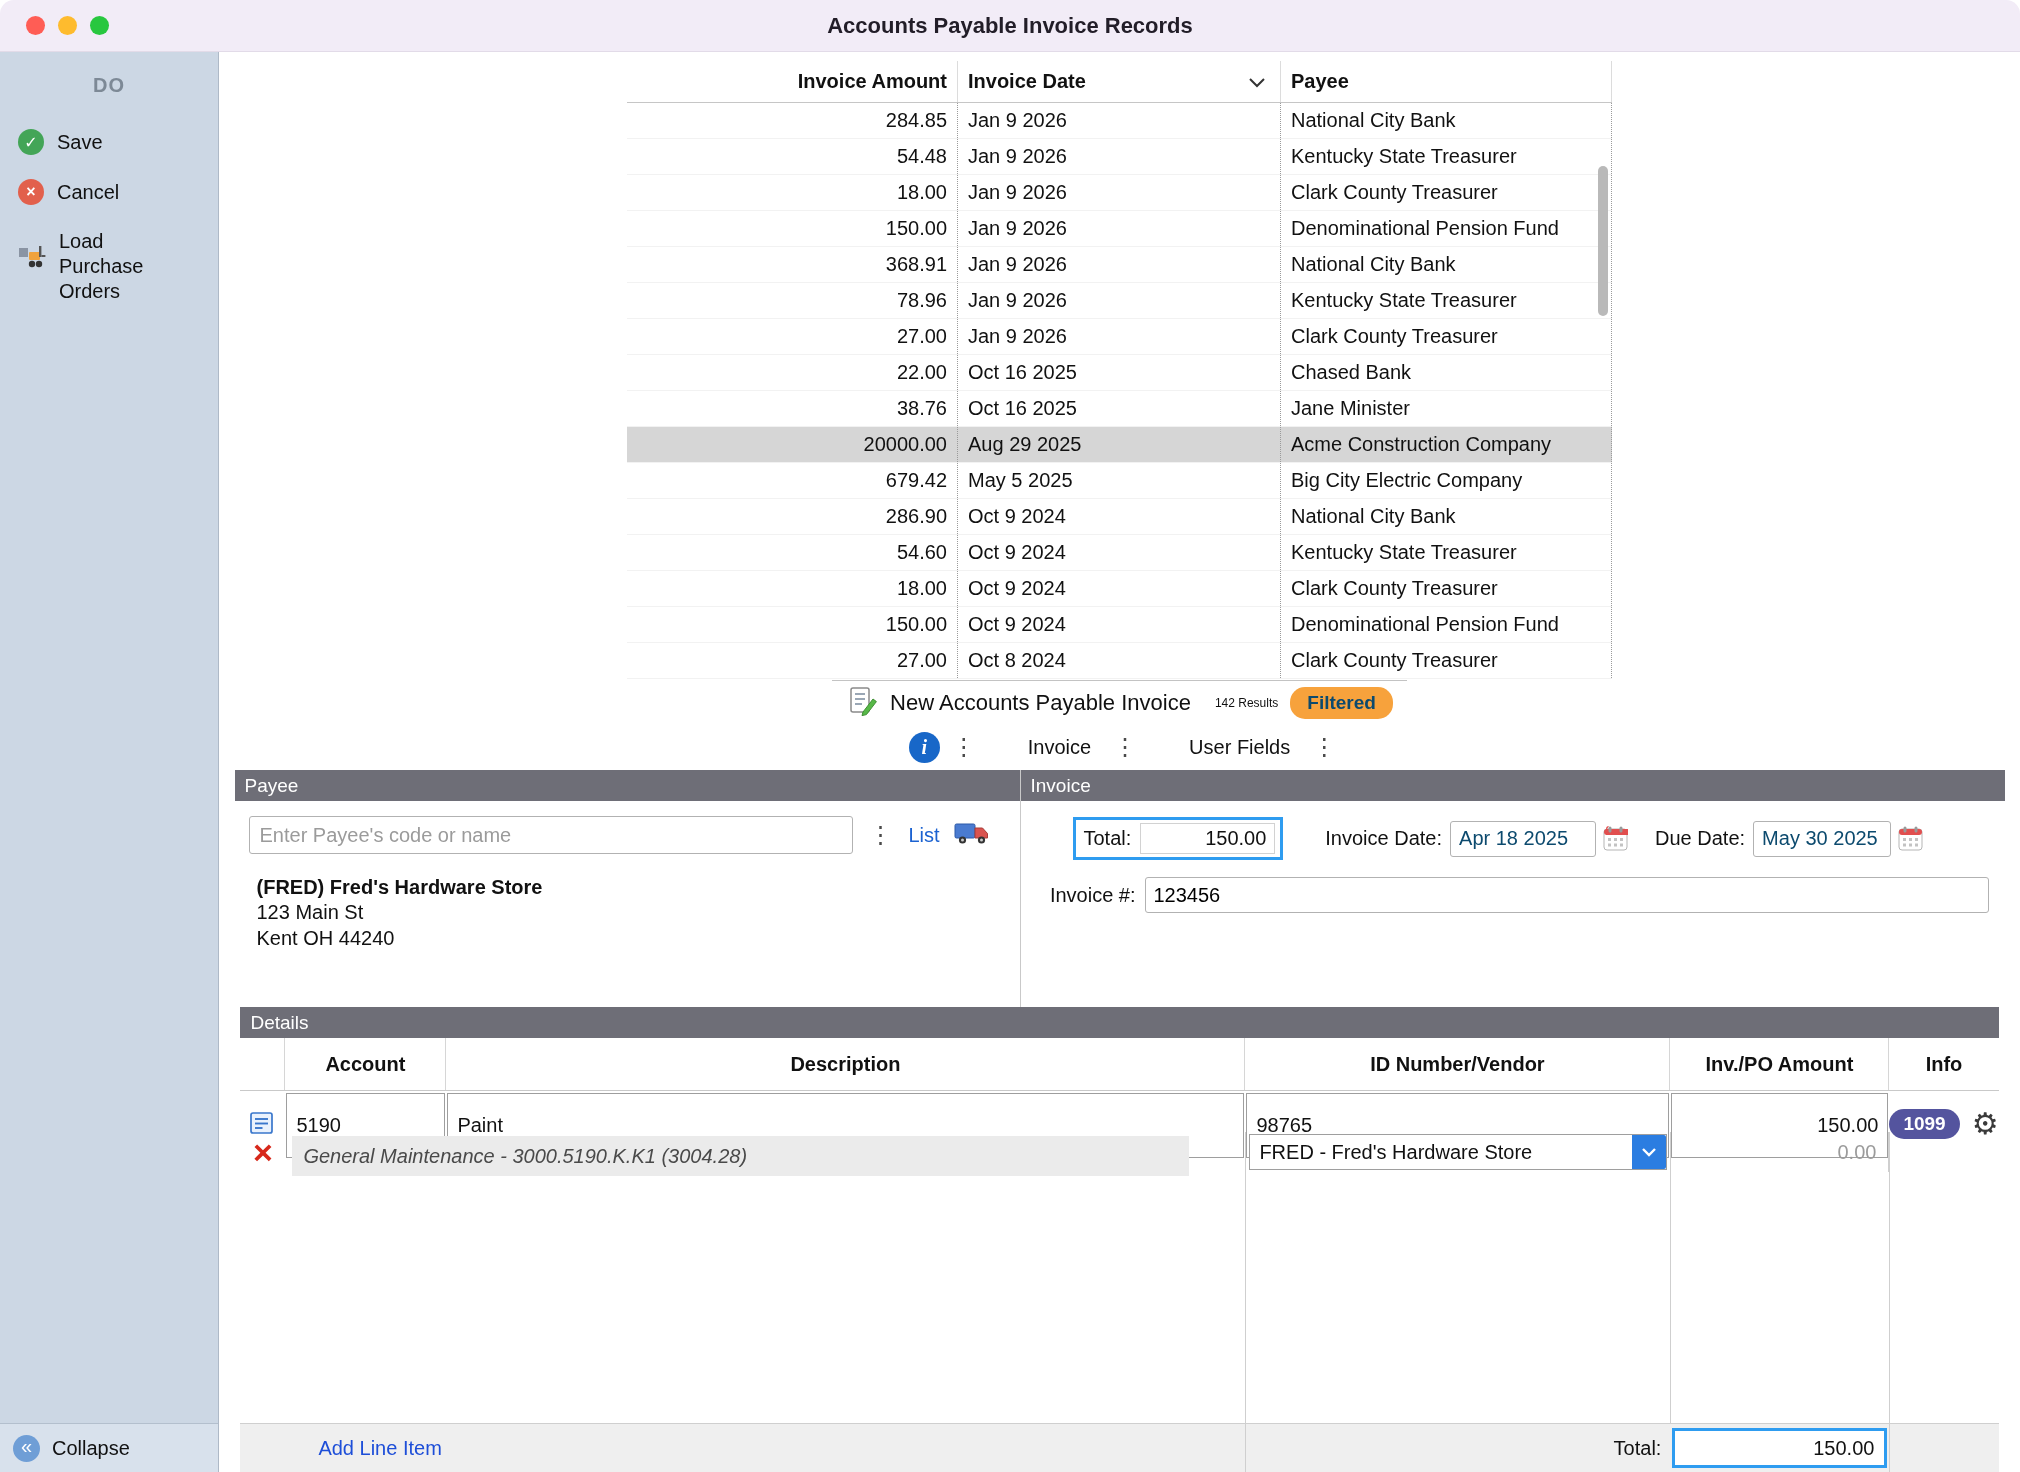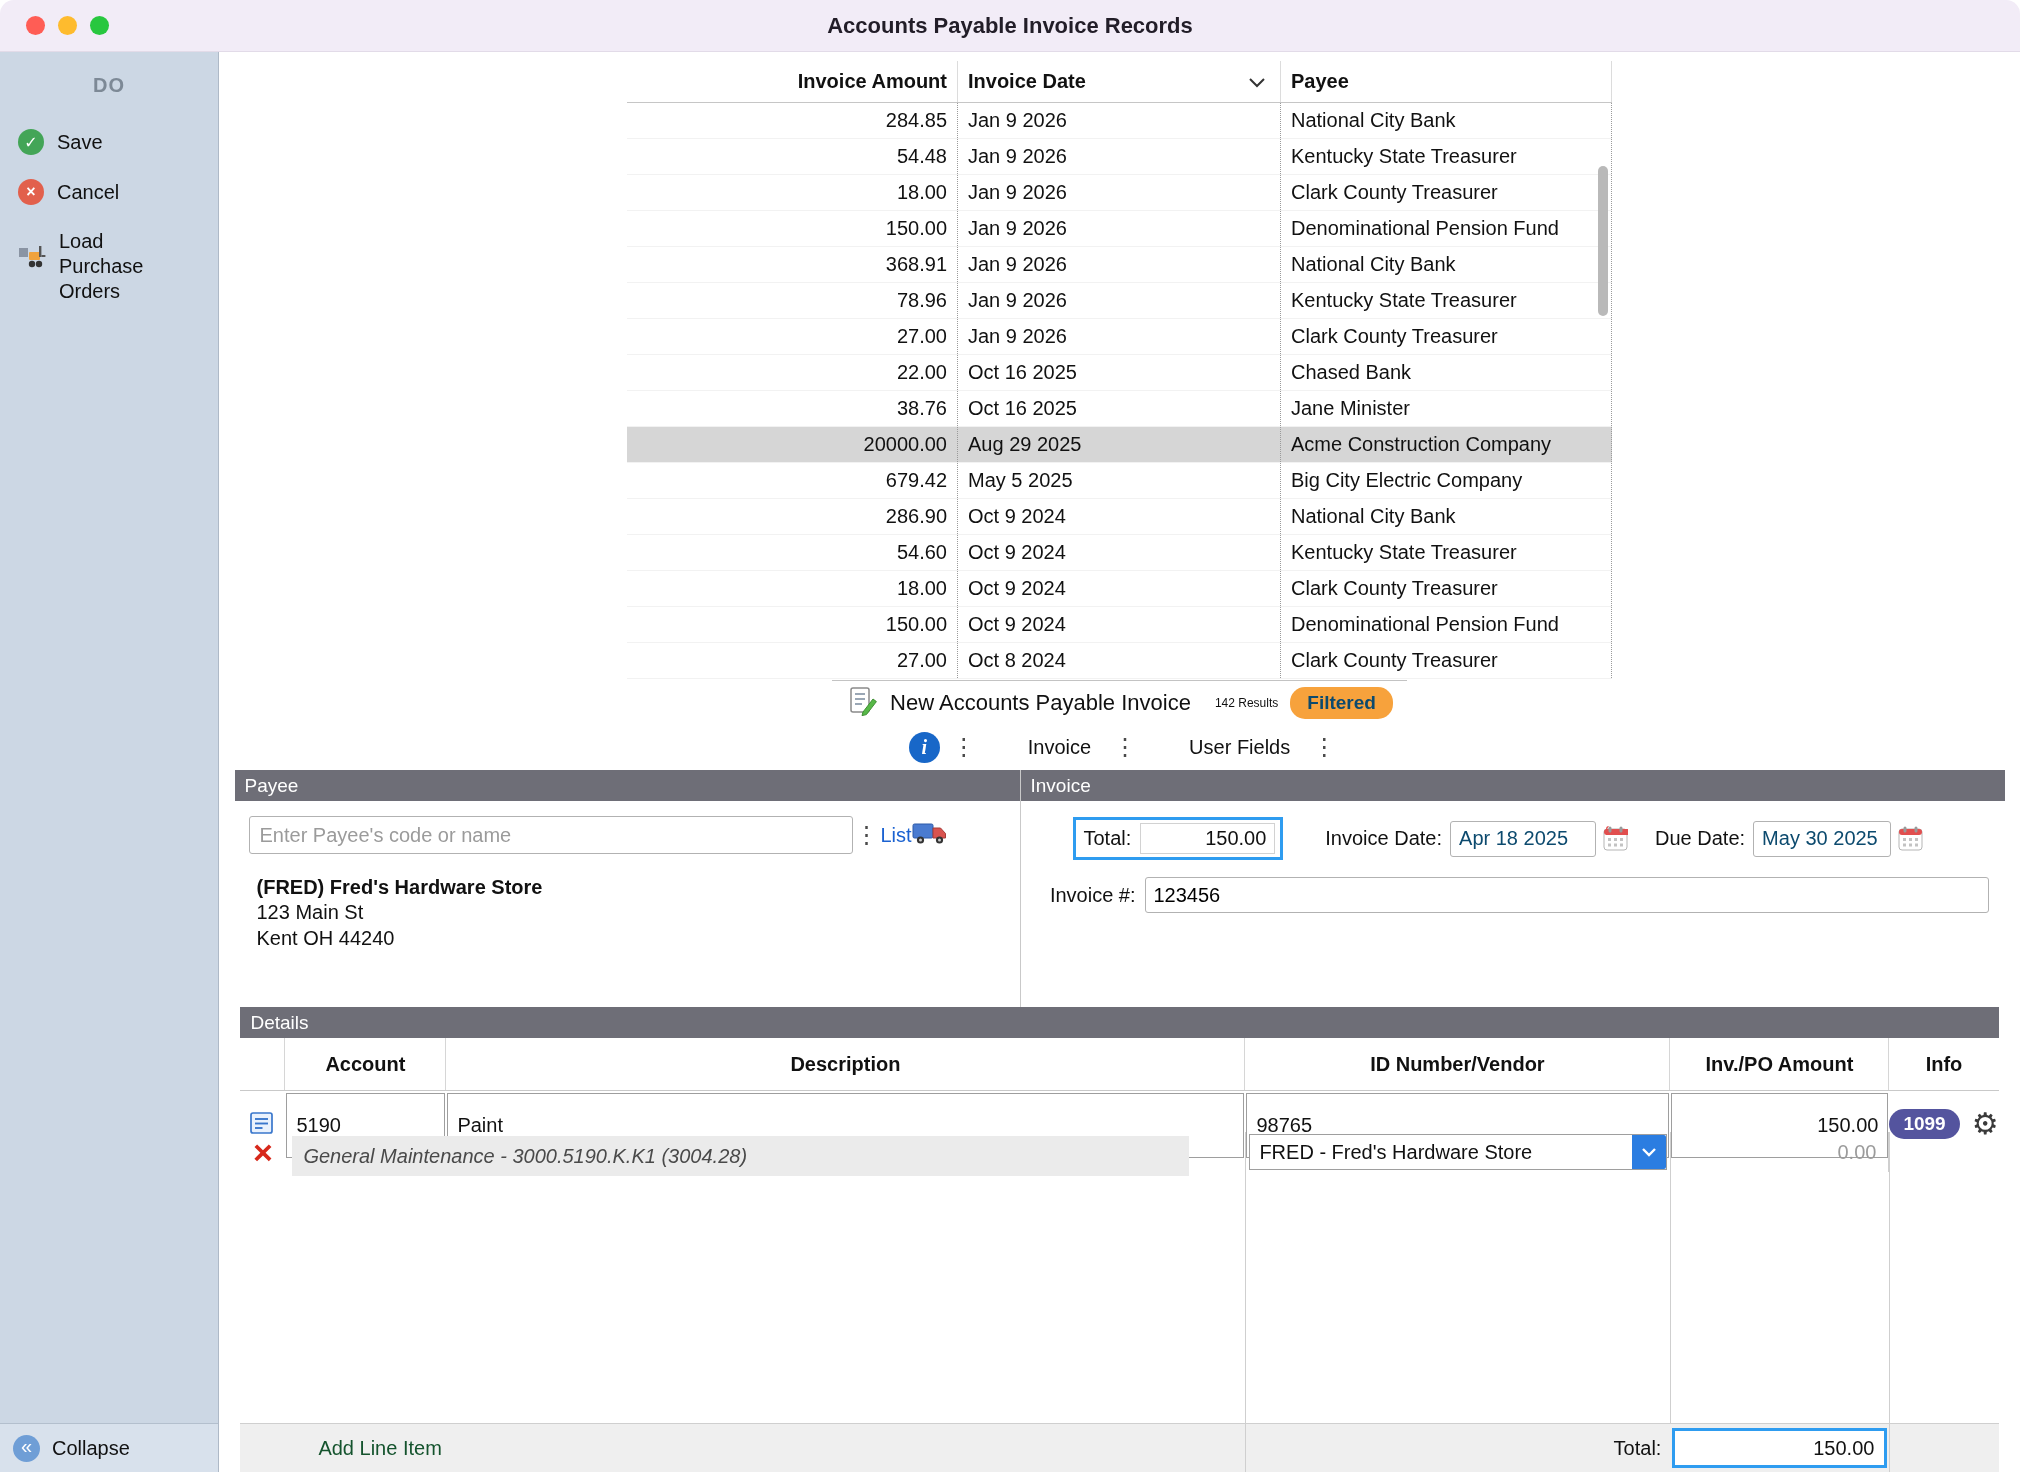--- a/index.html
+++ b/index.html
@@ -60,21 +60,21 @@
   .info-btn { width:31px; height:31px; border-radius:50%; background:#1867c8; color:#fff; display:flex; align-items:center; justify-content:center; font-size:20px; font-weight:bold; font-style:italic; font-family:"Liberation Serif","DejaVu Serif",serif; }
   .kebab { color:#4a4a4a; font-size:24px; line-height:1; margin:0 12px; }
   .tab { font-size:20px; margin-left:40px; margin-right:10px; }
 
   
   .panels { height:237px; flex:0 0 auto; display:flex; }
   .panel-left { width:786px; flex:0 0 auto; border-right:1px solid #c9c9c9; display:flex; flex-direction:column; }
   .panel-right { flex:1; display:flex; flex-direction:column; min-width:0; }
   .panel-header { height:31px; flex:0 0 auto; background:#6e6e77; color:#fff; font-size:19px; display:flex; align-items:center; padding-left:10px; }
   .payee-body { padding:15px 14px; }
-  .payee-row { display:flex; align-items:center; }
+  .payee-row { display:flex; align-items:center; gap:14px; }
   .payee-input { width:604px; height:38px; border:1px solid #b2b2b2; border-radius:3px; padding:0 10px; font-size:20px; font-family:inherit; color:#222; }
   .payee-input::placeholder { color:#9b9b9b; }
   .list-link { color:#1b62d1; font-size:20px; }
   .payee-name { margin-top:22px; font-weight:bold; font-size:20px; padding-left:8px; }
   .payee-addr { font-size:20px; line-height:1.3; padding-left:8px; }
 
   .invoice-body { padding:16px 16px 0; }
   .inv-row1 { display:flex; align-items:center; }
   .total-group { margin-left:36px; display:inline-flex; align-items:center; gap:9px; border:3px solid #2e9cf0; background:#fff; padding:3px 5px 3px 8px; }
   .total-label { font-size:20px; }
@@ -107,21 +107,21 @@
   .expense-strip { margin:4px 56px 4px 7px; background:#ebebeb; display:flex; align-items:center; padding:0 11px; font-style:italic; color:#4a4a4a; font-size:20px; }
   .vendor-cell { margin:2px 3px; border:1px solid #9e9e9e; background:#fff; display:flex; align-items:stretch; height:calc(100% - 4px); }
   .vendor-text { flex:1; display:flex; align-items:center; padding:0 9px; font-size:20px; }
   .dd-btn { width:34px; background:#2b7de1; display:flex; align-items:center; justify-content:center; border-radius:0 2px 2px 0; }
   .amt-muted { display:flex; align-items:center; justify-content:flex-end; padding-right:12px; color:#9b9b9b; font-size:20px; border-right:1px solid #cfcfcf; border-left:1px solid #cfcfcf; }
   .dbody-empty { flex:1; min-height:0; }
   .dbody-empty > div { height:100%; }
   .bl { border-left:1px solid #cfcfcf; }
   .dfooter { height:49px; flex:0 0 auto; background:#efefef; border-top:1px solid #cfcfcf; align-items:center; }
   .dfooter > div { height:100%; display:flex; align-items:center; }
-  .add-line { grid-column:2 / 4; padding-left:33px; color:#14532d; font-size:20px; }
+  .add-line { grid-column:2 / 4; padding-left:33px; color:#1d4ed8; font-size:20px; }
   .foot-total-label { justify-content:flex-end; padding-right:9px; font-size:20px; border-left:1px solid #cfcfcf; }
   .foot-total-box { border:3px solid #2e9cf0; background:#fff; margin:4px 2px; height:40px !important; display:flex; align-items:center; justify-content:flex-end; padding-right:10px; font-size:20px; }
   .foot-info { border-left:1px solid #cfcfcf; }
 </style>
 </head>
 <body>
 
 <div class="window">
 
   <div class="titlebar">

